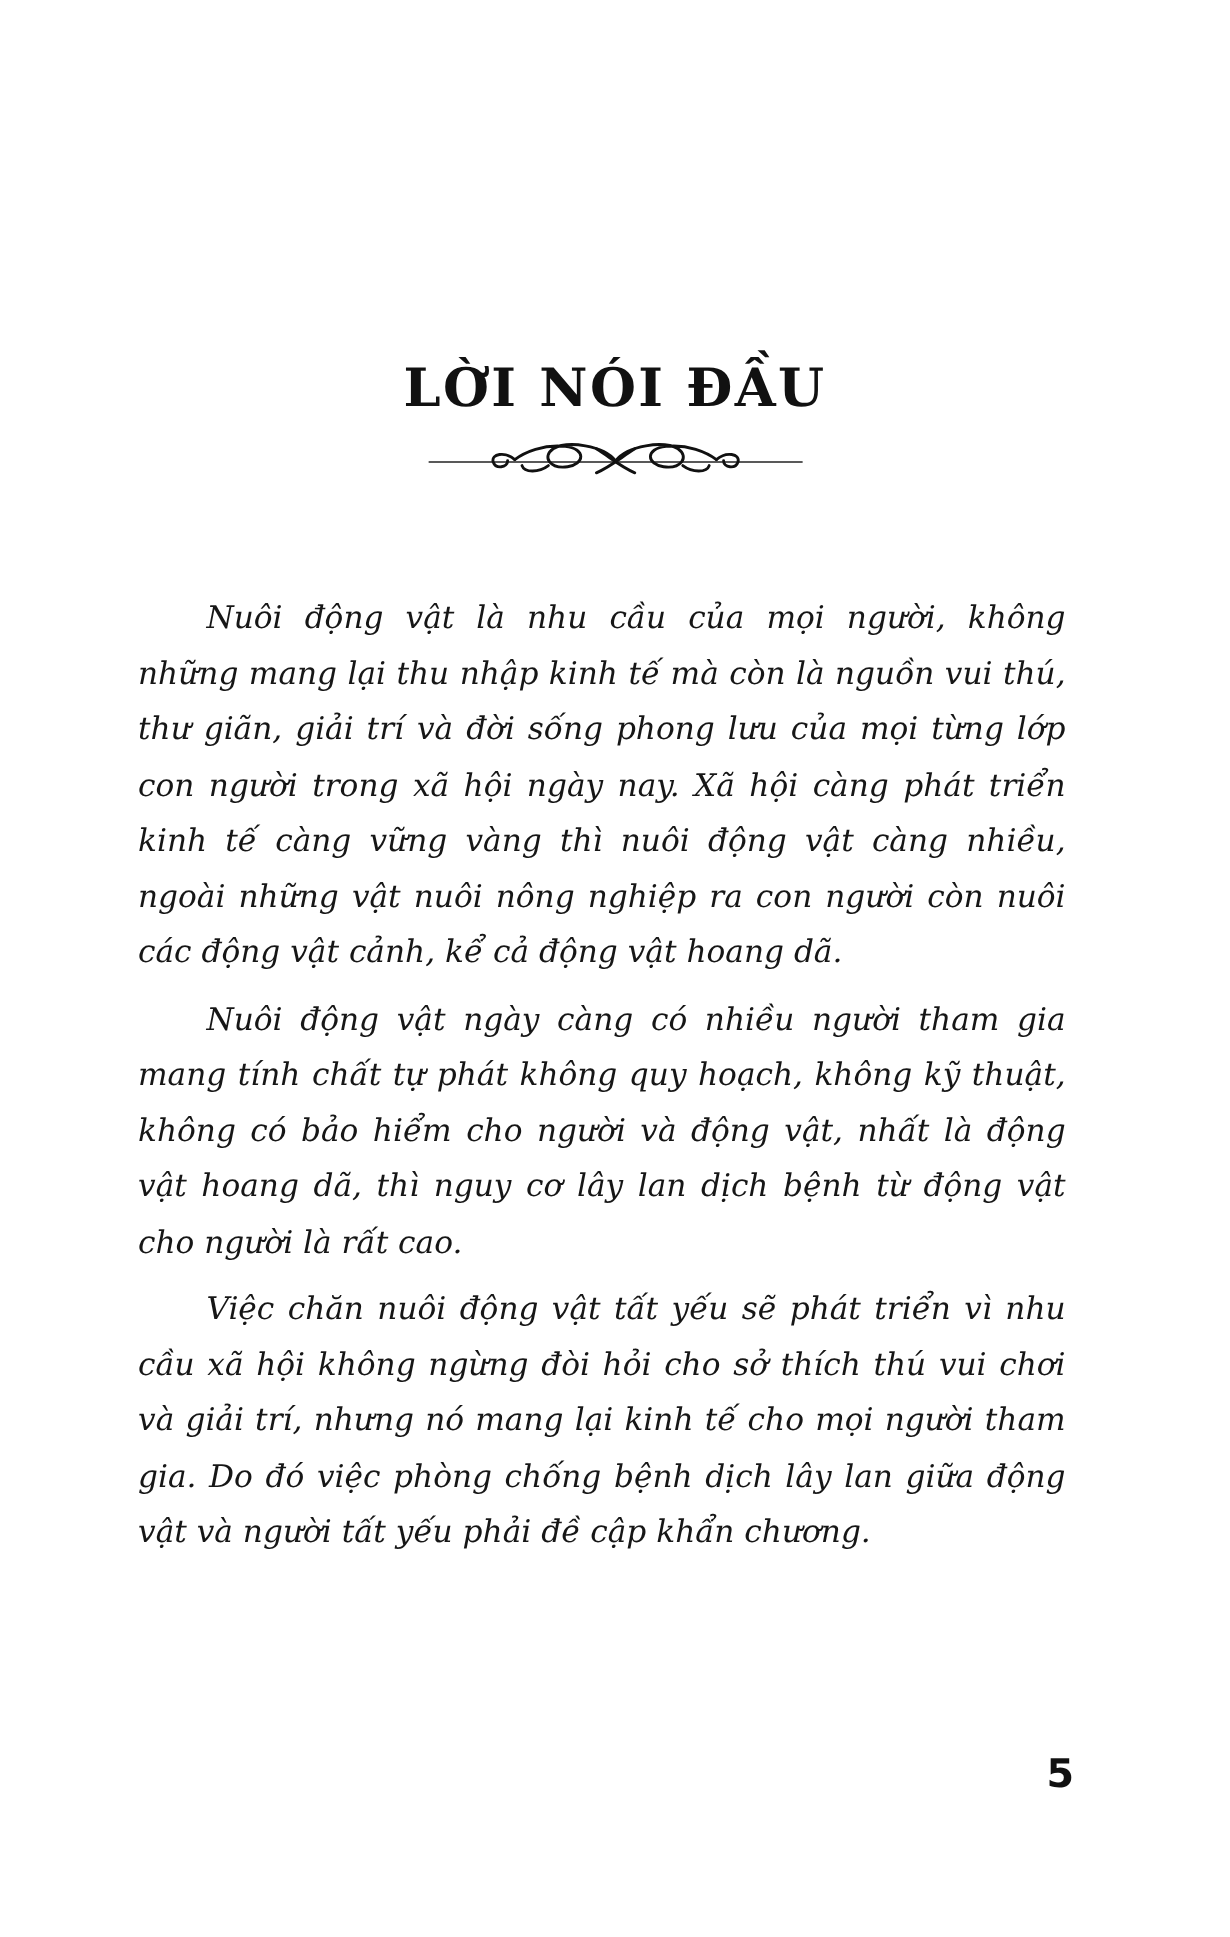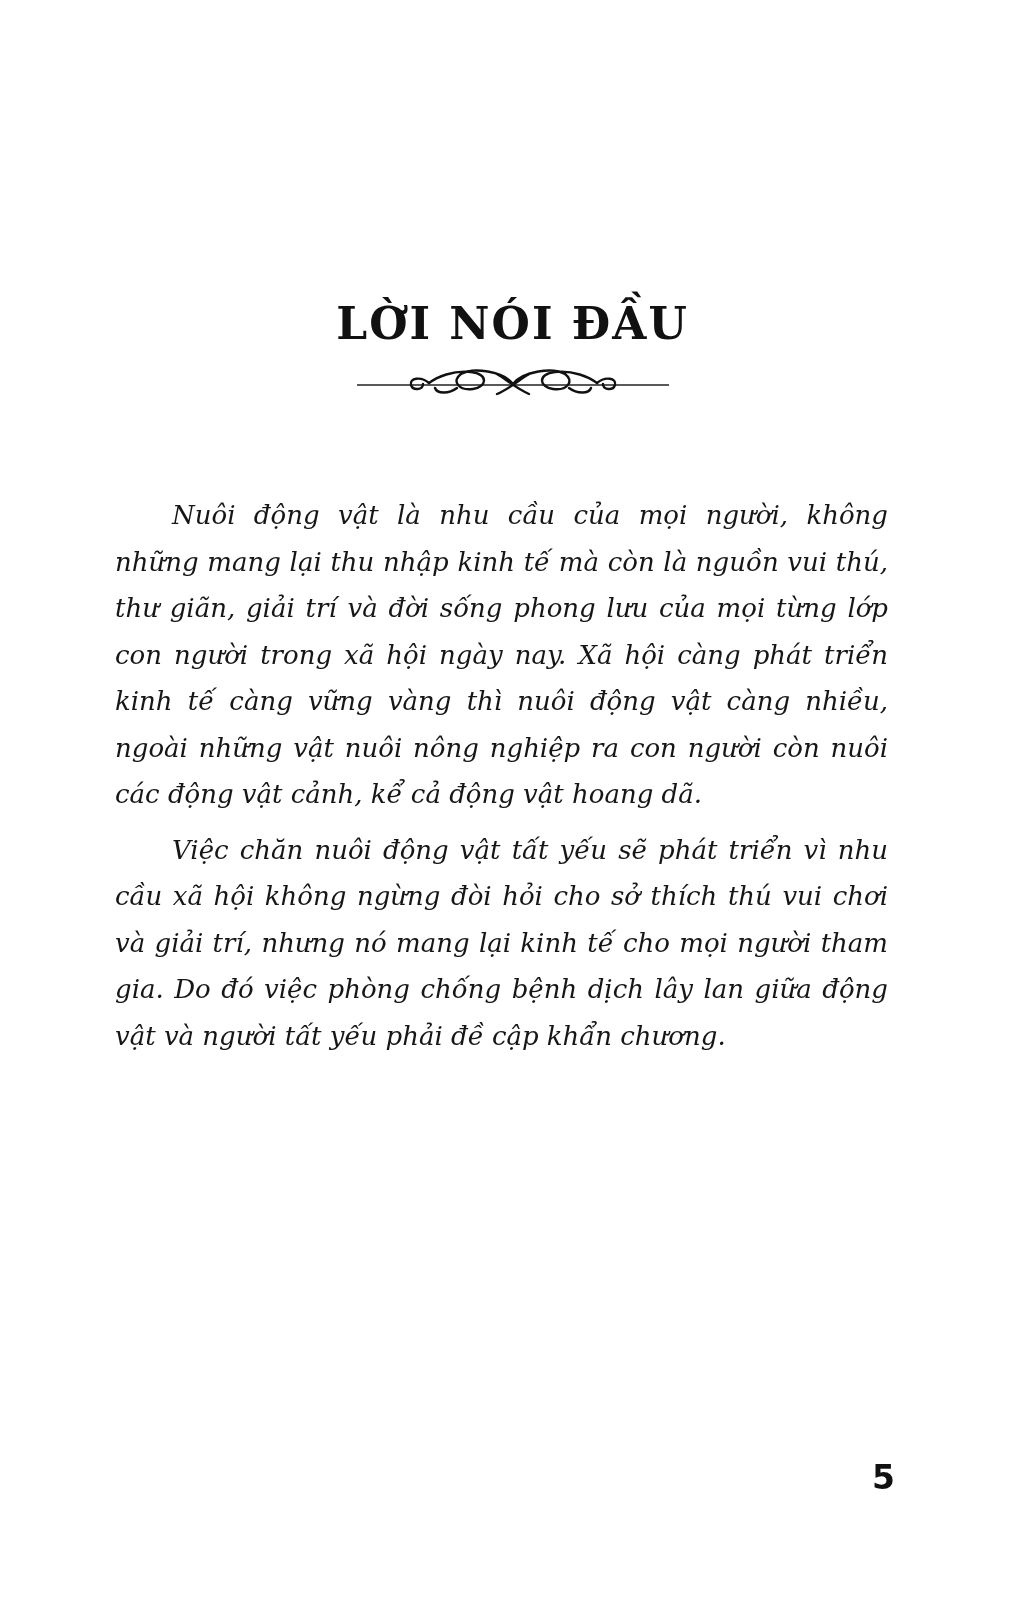--- a/index.html
+++ b/index.html
@@ -90,20 +90,21 @@
         <path d="M156 22 C 166 9, 196 5, 208 12 C 218 19, 210 29, 196 27 C 182 25, 180 12, 198 10 C 216 8, 232 15, 240 21"></path>
 
         <path d="M240 21 C 248 14, 260 16, 258 23 C 256 29, 246 28, 246 22"></path>
         <path d="M212 26 C 220 32, 232 32, 234 26"></path>
       </g>
     </svg>
   </div>
 
   <main class="body-text">
     <p>Nuôi động vật là nhu cầu của mọi người, không những mang lại thu nhập kinh tế mà còn là nguồn vui thú, thư giãn, giải trí và đời sống phong lưu của mọi từng lớp con người trong xã hội ngày nay. Xã hội càng phát triển kinh tế càng vững vàng thì nuôi động vật càng nhiều, ngoài những vật nuôi nông nghiệp ra con người còn nuôi các động vật cảnh, kể cả động vật hoang dã.</p>
+    <p>Nuôi động vật ngày càng có nhiều người tham gia mang tính chất tự phát không quy hoạch, không kỹ thuật, không có bảo hiểm cho người và động vật, nhất là động vật hoang dã, thì nguy cơ lây lan dịch bệnh từ động vật cho người là rất cao.</p>
     <p>Việc chăn nuôi động vật tất yếu sẽ phát triển vì nhu cầu xã hội không ngừng đòi hỏi cho sở thích thú vui chơi và giải trí, nhưng nó mang lại kinh tế cho mọi người tham gia. Do đó việc phòng chống bệnh dịch lây lan giữa động vật và người tất yếu phải đề cập khẩn chương.</p>
   </main>
 
   <footer>
     <span class="page-number">5</span>
   </footer>
 
 </div>
 
 </body></html>

